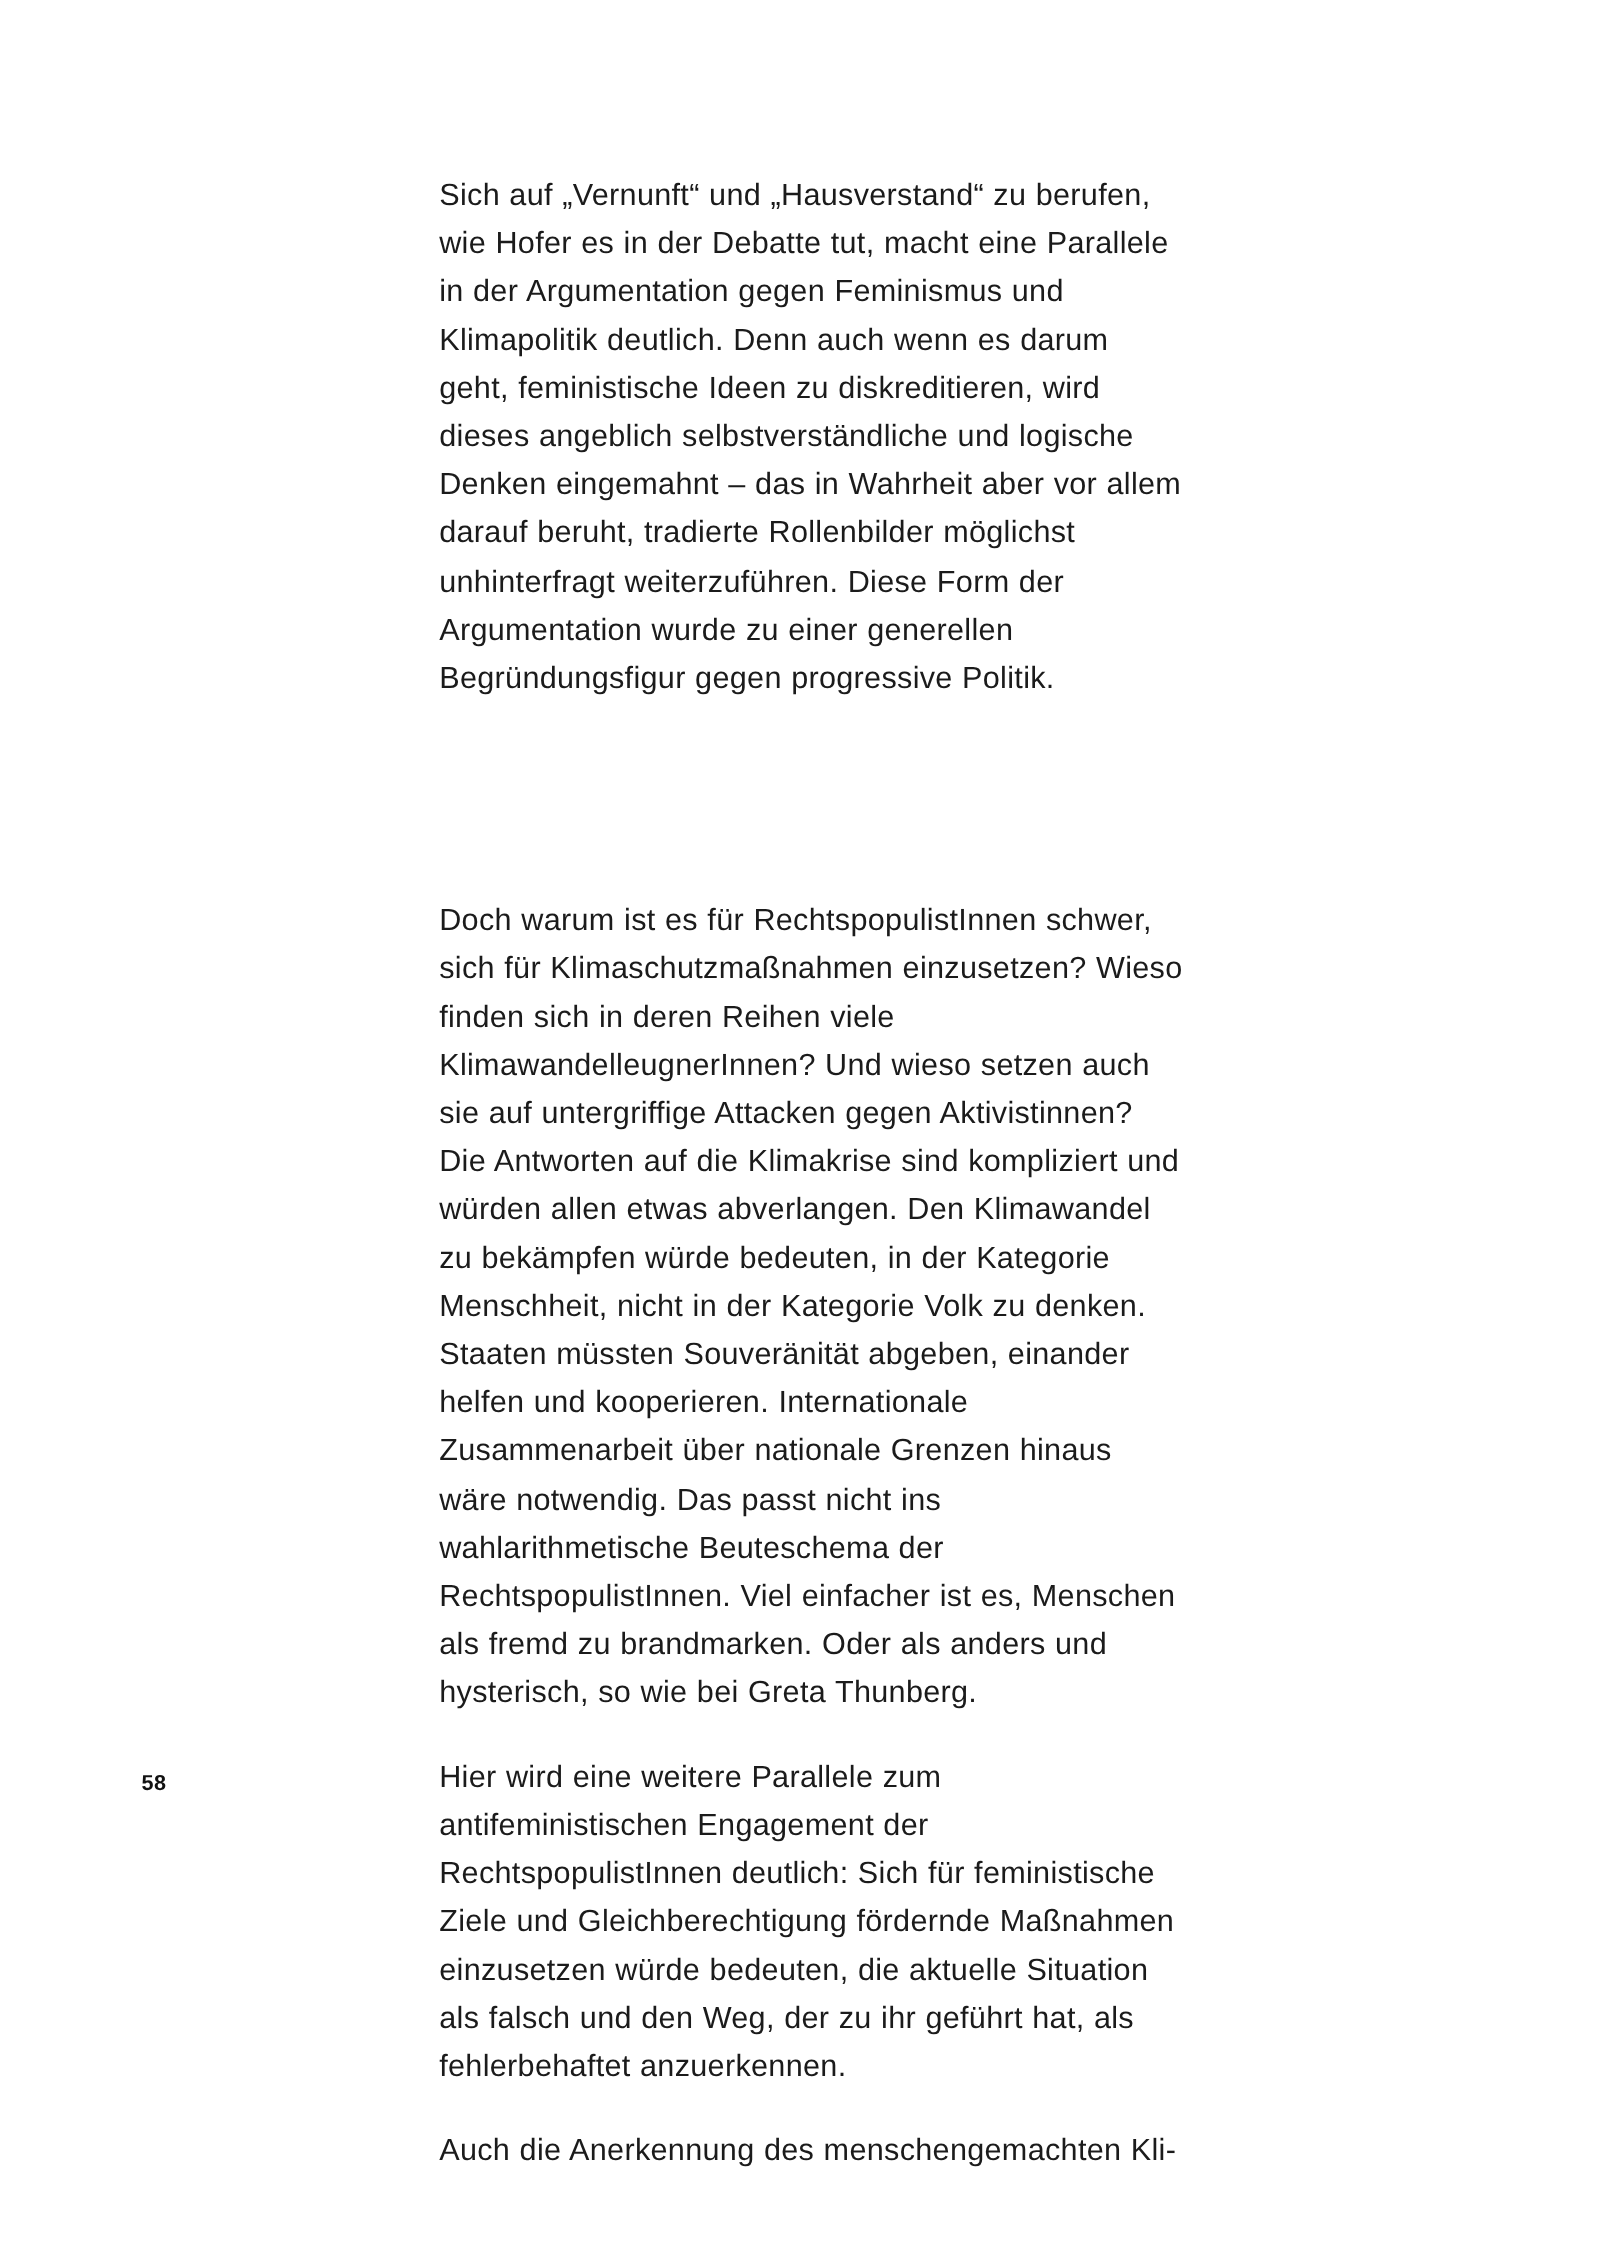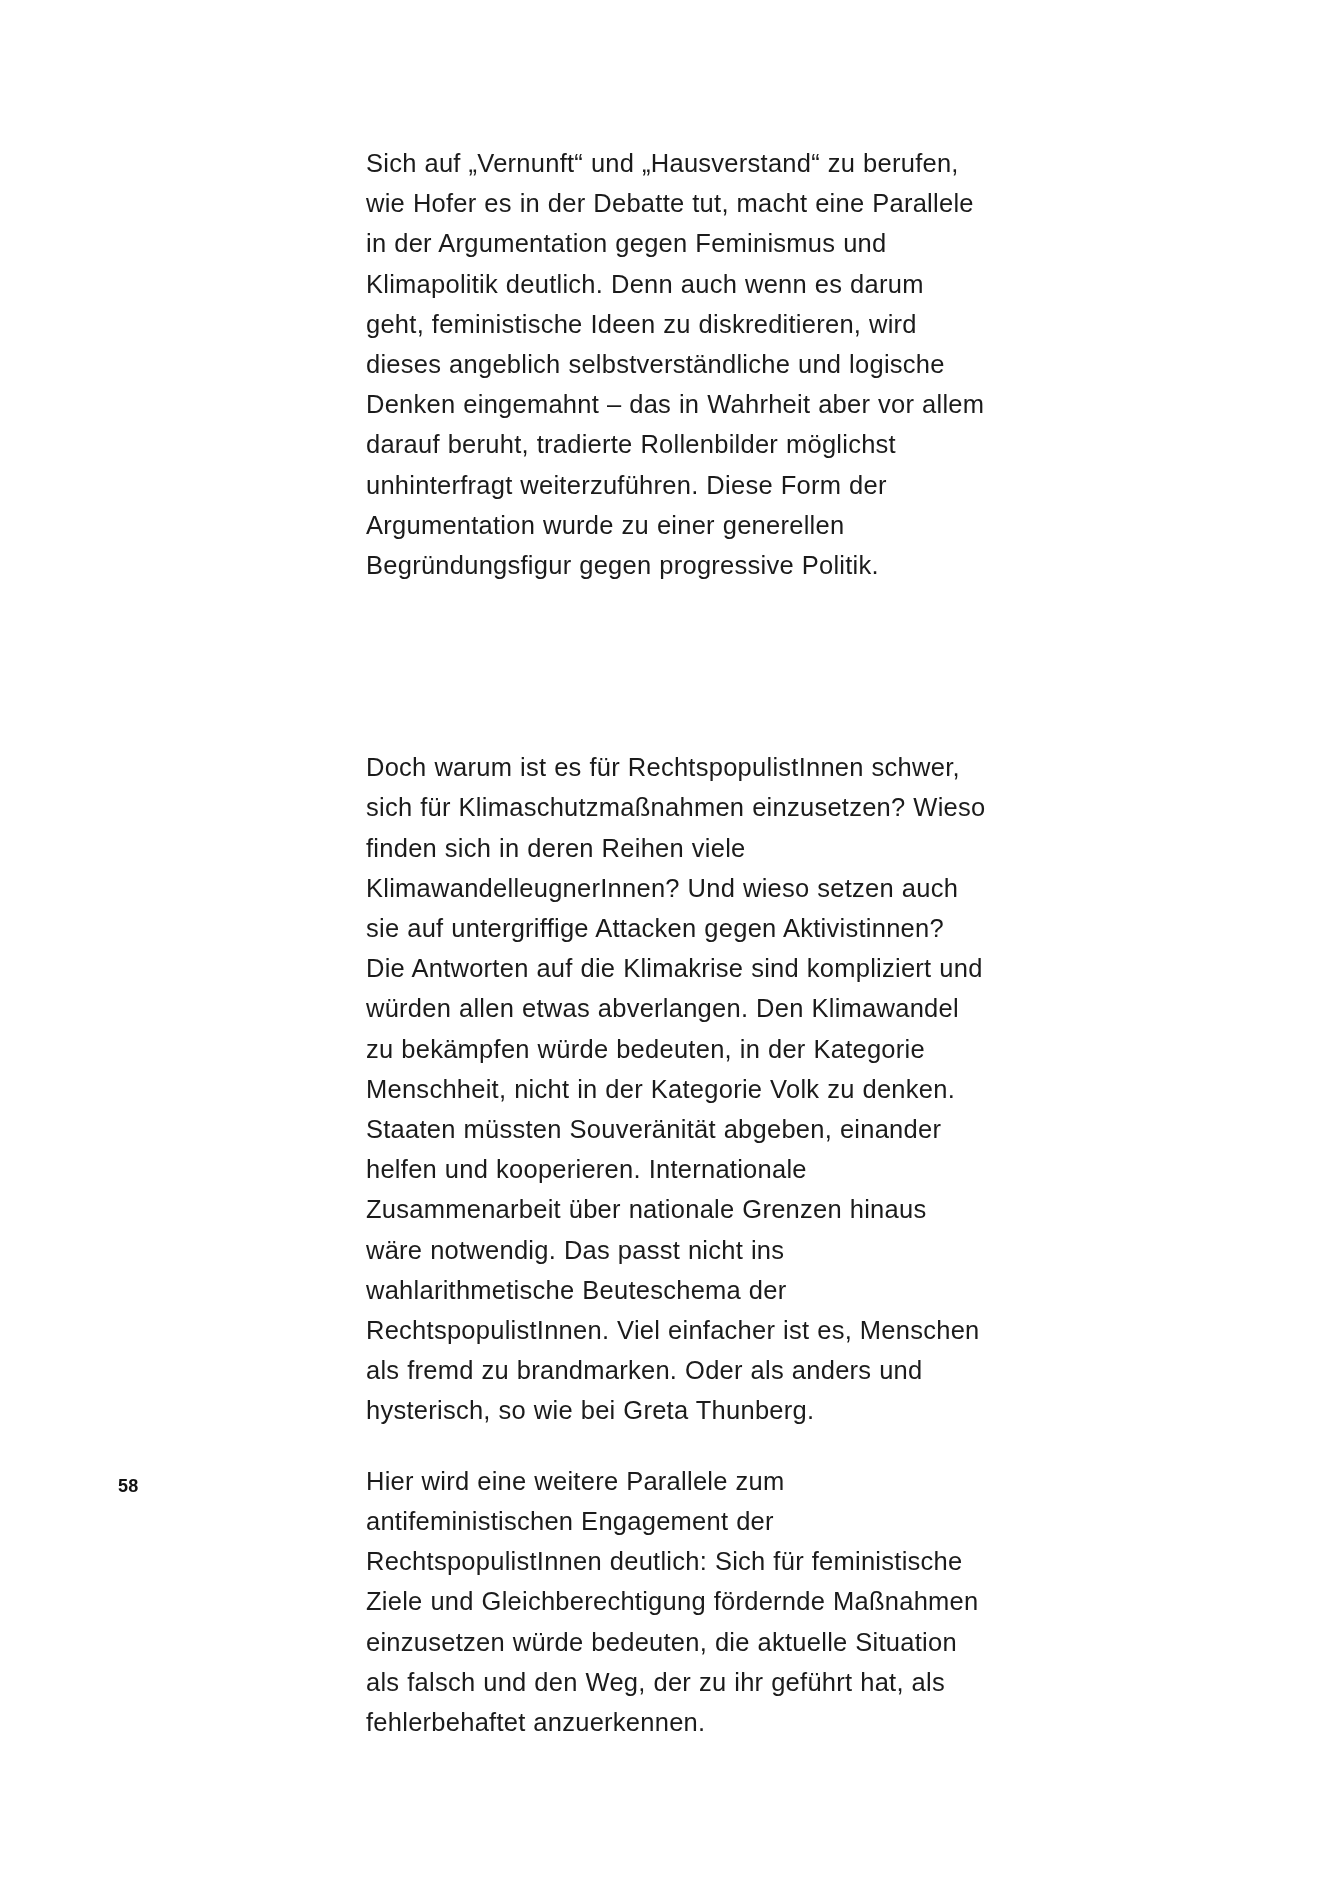--- a/index.html
+++ b/index.html
@@ -88,18 +88,19 @@
     <div class="gap-after-heading"></div>
 
     <p class="body-par">Doch warum ist es für RechtspopulistInnen schwer, sich für Klimaschutzmaßnahmen einzusetzen? Wieso finden sich in deren Reihen viele KlimawandelleugnerInnen? Und wieso setzen auch sie auf untergriffige Attacken gegen Aktivistinnen? Die Antworten auf die Klimakrise sind kompliziert und würden allen etwas abverlangen. Den Klimawandel zu bekämpfen würde bedeuten, in der Kategorie Menschheit, nicht in der Kategorie Volk zu denken. Staaten müssten Souveränität abgeben, einander helfen und kooperieren. Internationale Zusammenarbeit über nationale Grenzen hinaus wäre notwendig. Das passt nicht ins wahlarithmetische Beuteschema der RechtspopulistInnen. Viel einfacher ist es, Menschen als fremd zu brandmarken. Oder als anders und hysterisch, so wie bei Greta Thunberg.</p>
 
     <div class="par-gap"></div>
 
     <p class="body-par">Hier wird eine weitere Parallele zum antifeministischen Engagement der RechtspopulistInnen deutlich: Sich für feministische Ziele und Gleichberechtigung fördernde Maßnahmen einzusetzen würde bedeuten, die aktuelle Situation als falsch und den Weg, der zu ihr geführt hat, als fehlerbehaftet anzuerkennen.</p>
 
     <div class="par-gap"></div>
 
+    <p class="body-par">Auch die Anerkennung des menschengemachten Kli-</p>
 
   </div>
 
   <div class="page-number">58</div>
 
 </div>
 
 </body></html>

